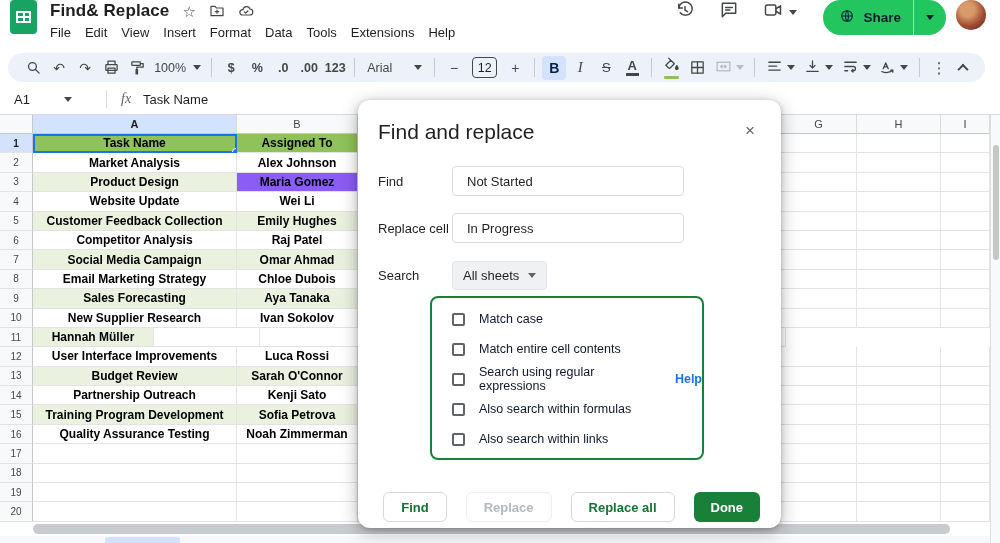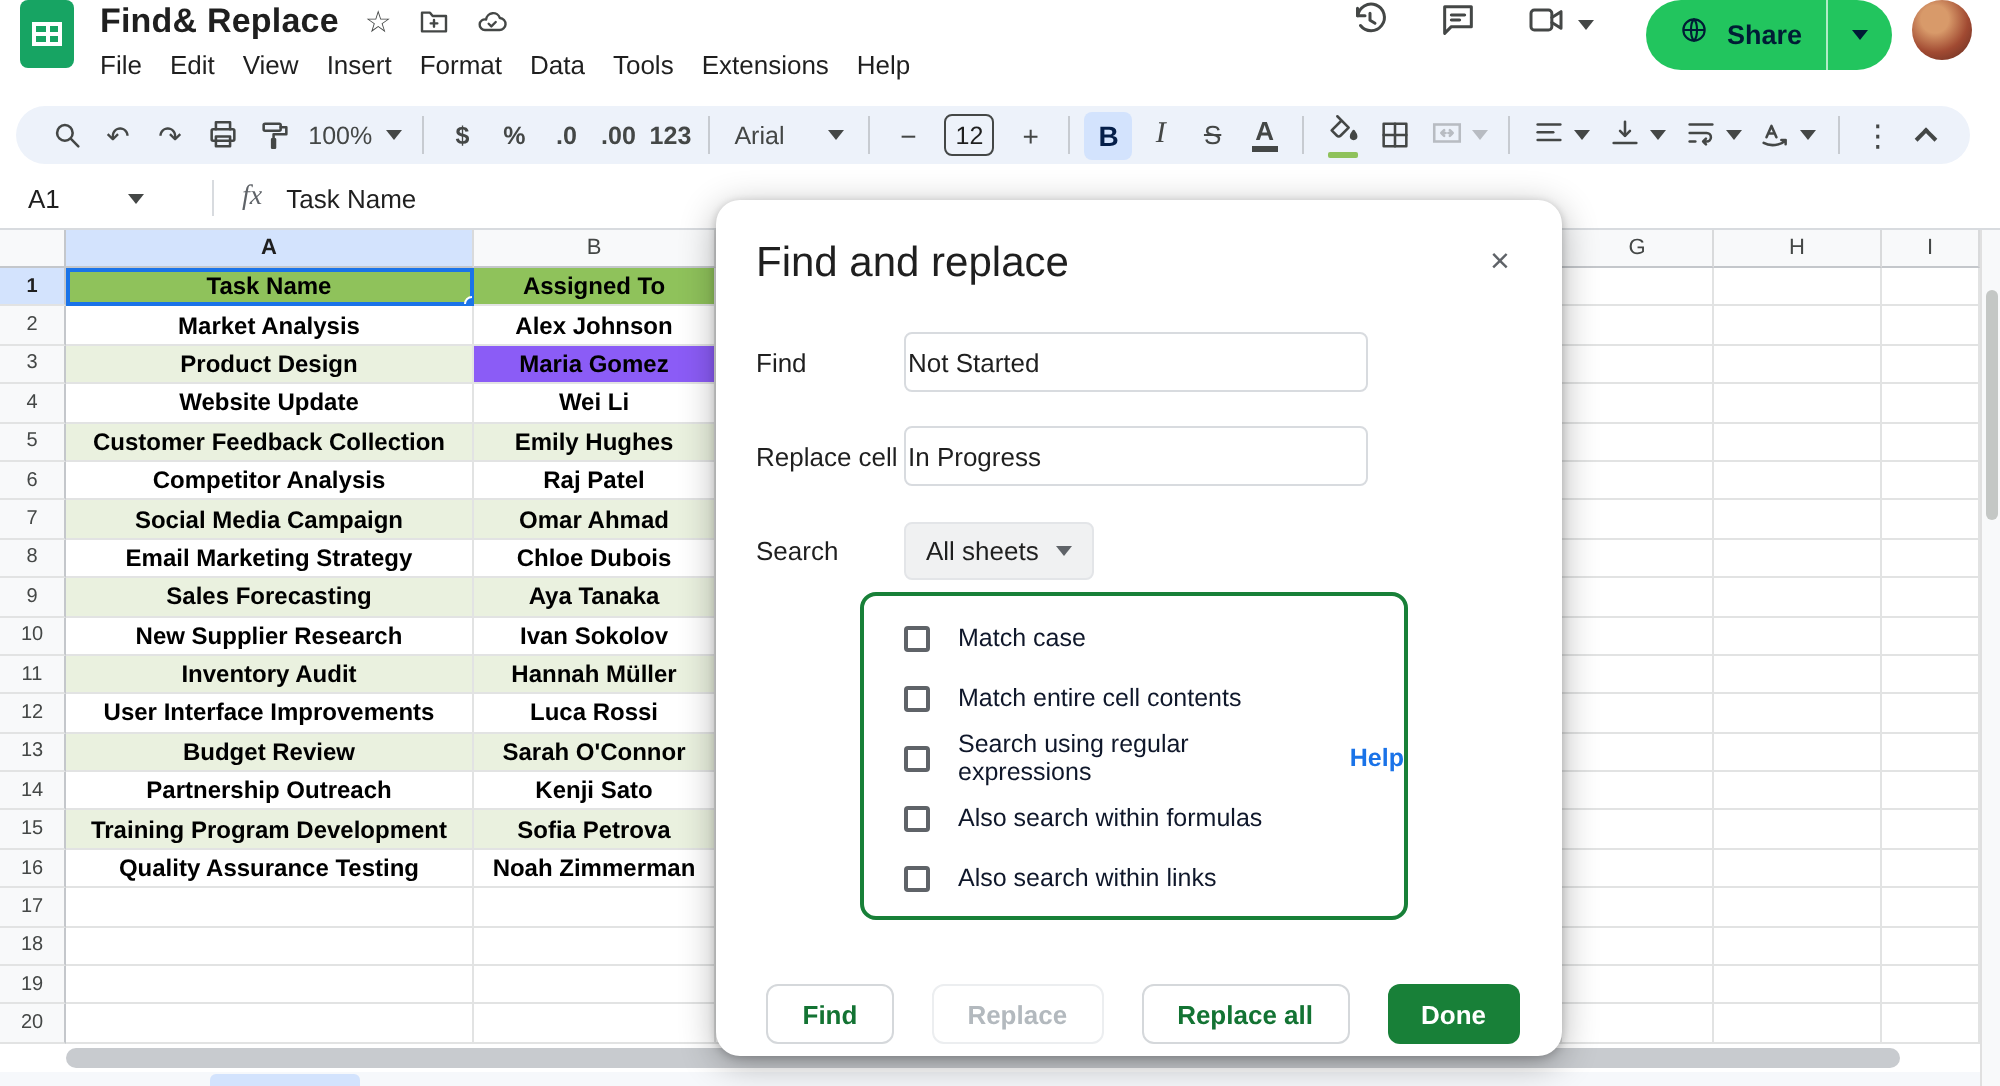--- a/index.html
+++ b/index.html
@@ -90,21 +90,21 @@
   .tabsliver { position:absolute; left:105px; top:1px; width:75px; height:6px; background:#d3e3fd; border-radius:3px 3px 0 0; }
 
   
   .dialog { position:absolute; left:358px; top:100px; width:423px; height:428px; background:#fff; border-radius:12px;
             box-shadow:0 4px 18px rgba(0,0,0,.3), 0 1px 4px rgba(0,0,0,.2); z-index:10; }
   .dtitle { position:absolute; left:20px; top:20px; font-size:21px; color:#1f1f1f; }
   .dclose { position:absolute; right:19px; top:19px; font-size:17px; color:#5f6368; width:24px; height:24px;
             display:flex; align-items:center; justify-content:center; }
   .drow { position:absolute; left:20px; display:flex; align-items:center; }
   .drow label { width:74px; font-size:13px; color:#1f1f1f; flex:none; }
-  .drow input { width:232px; height:30px; border:1px solid #d8dbdf; border-radius:4px; padding:0 1px; font-size:13px;
+  .drow input { width:232px; height:30px; border:1px solid #d8dbdf; border-radius:4px; padding:0 14px; font-size:13px;
                 color:#1f1f1f; font-family:"Liberation Sans", sans-serif; outline:none; background:#fff; }
   .scope { height:29px; background:#f0f1f2; border:1px solid #e3e5e8; border-radius:4px; padding:0 10px; display:flex;
            align-items:center; gap:9px; font-size:13px; color:#1f1f1f; }
   .scope .caret { border-top-color:#5f6368; }
   .optbox { position:absolute; left:72px; top:196px; width:274px; height:164px; border:2px solid #188038; border-radius:8px;
             padding-top:6px; }
   .optrow { display:flex; align-items:center; height:30px; padding-left:20px; gap:14px; }
   .cbox { width:13px; height:13px; border:2px solid #5f6368; border-radius:2px; flex:none; background:#fff; }
   .optlbl { font-size:12.5px; color:#0f172a; }
   .helplink { font-size:12.5px; color:#1a73e8; margin-left:7px; font-weight:bold; }
@@ -442,21 +442,20 @@
         <div class="gcell" style="width: 106px;"></div>
         <div class="gcell" style="width: 106px;"></div>
         <div class="gcell" style="width: 106px;"></div>
         <div class="gcell" style="width: 105px;"></div>
         <div class="gcell" style="width: 76px;"></div>
         <div class="gcell" style="width: 84px;"></div>
         <div class="gcell" style="width: 49px;"></div>
       </div>
       <div class="grow">
         <div class="gnum">11</div>
-        <div class="gcell" style="width: 204px; background: rgb(234, 241, 223);">Inventory Audit</div>
         <div class="gcell" style="width: 121px; background: rgb(234, 241, 223);">Hannah Müller</div>
         <div class="gcell" style="width: 106px;"></div>
         <div class="gcell" style="width: 106px;"></div>
         <div class="gcell" style="width: 106px;"></div>
         <div class="gcell" style="width: 105px;"></div>
         <div class="gcell" style="width: 76px;"></div>
         <div class="gcell" style="width: 84px;"></div>
         <div class="gcell" style="width: 49px;"></div>
       </div>
       <div class="grow">

